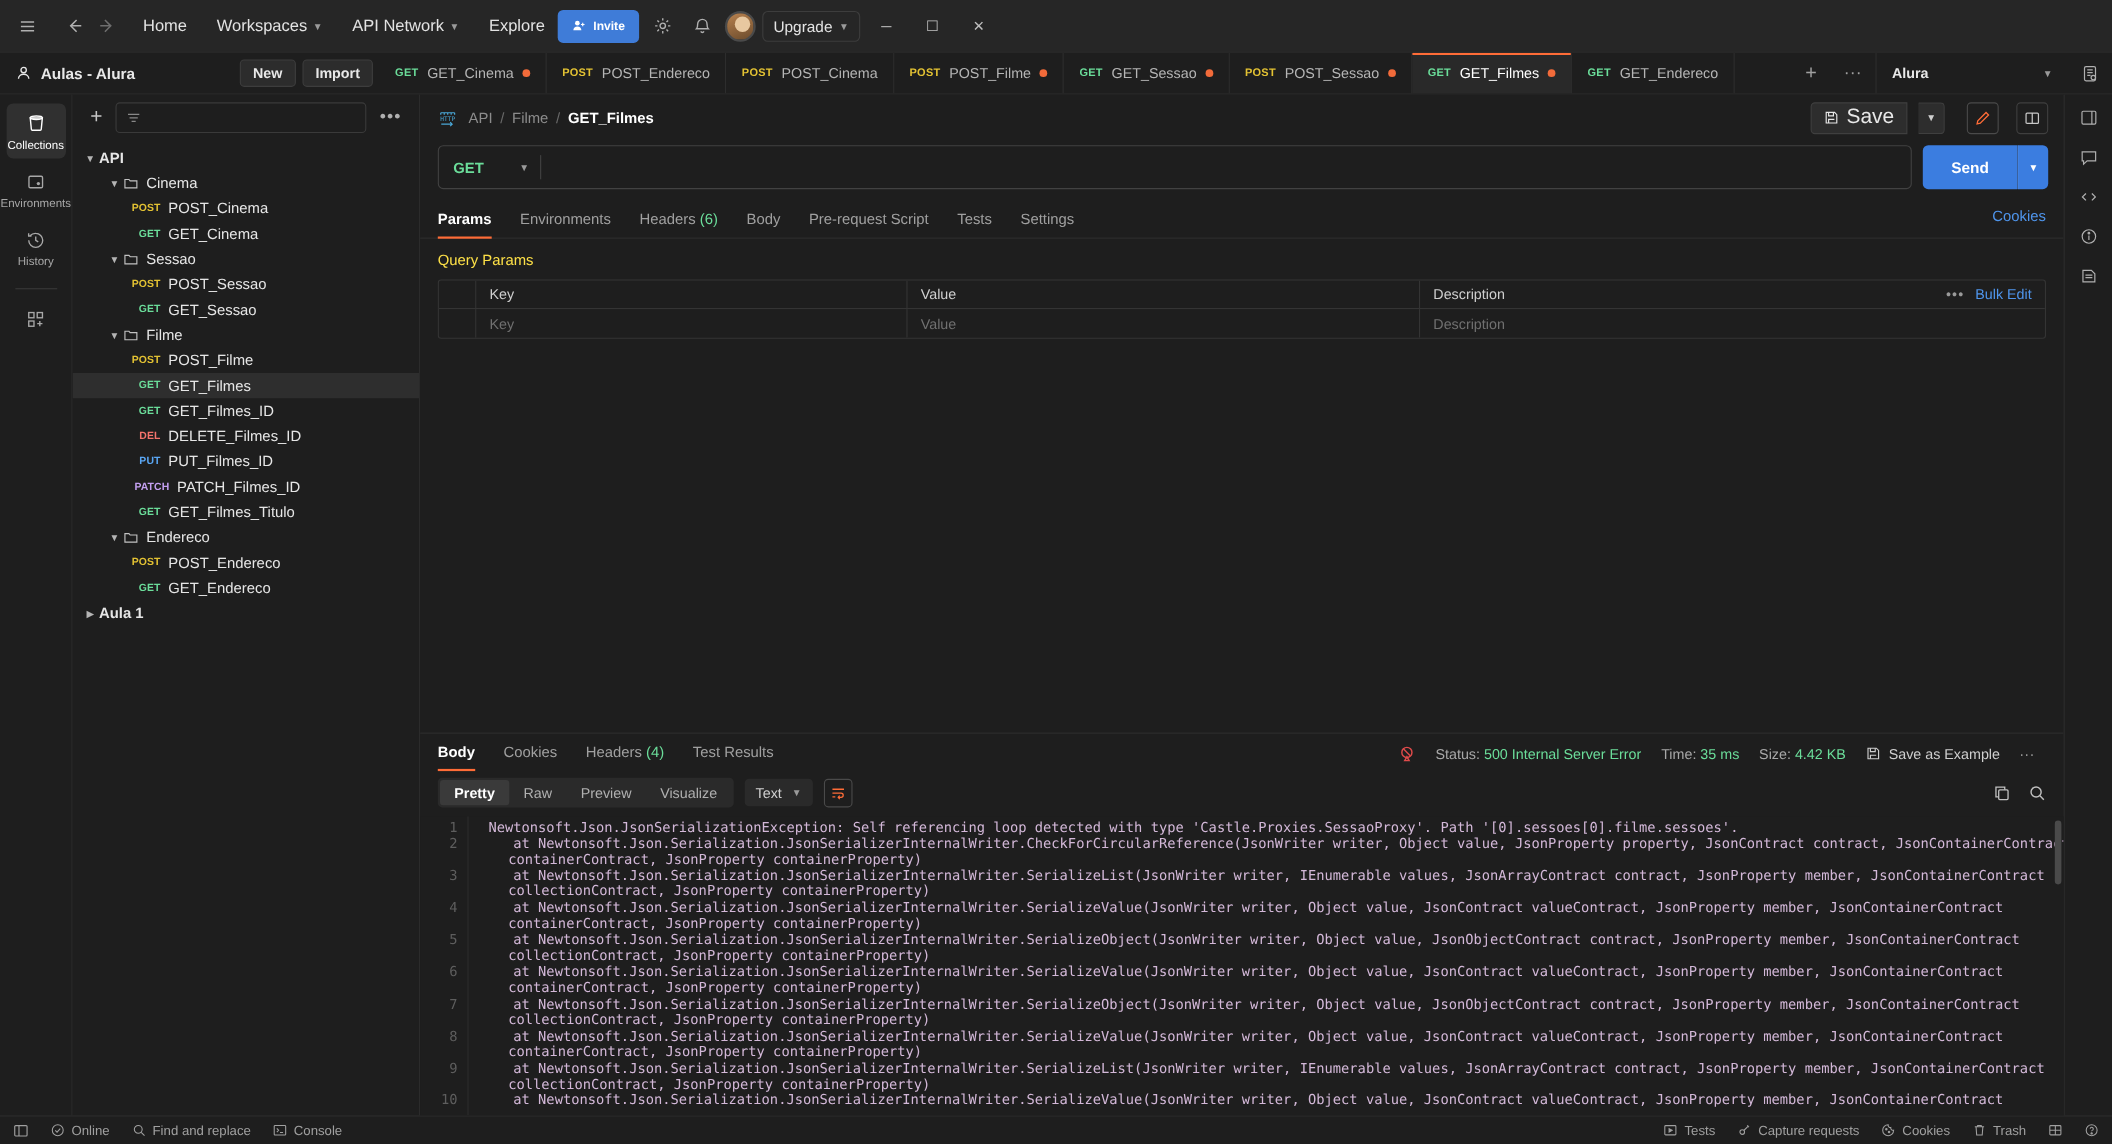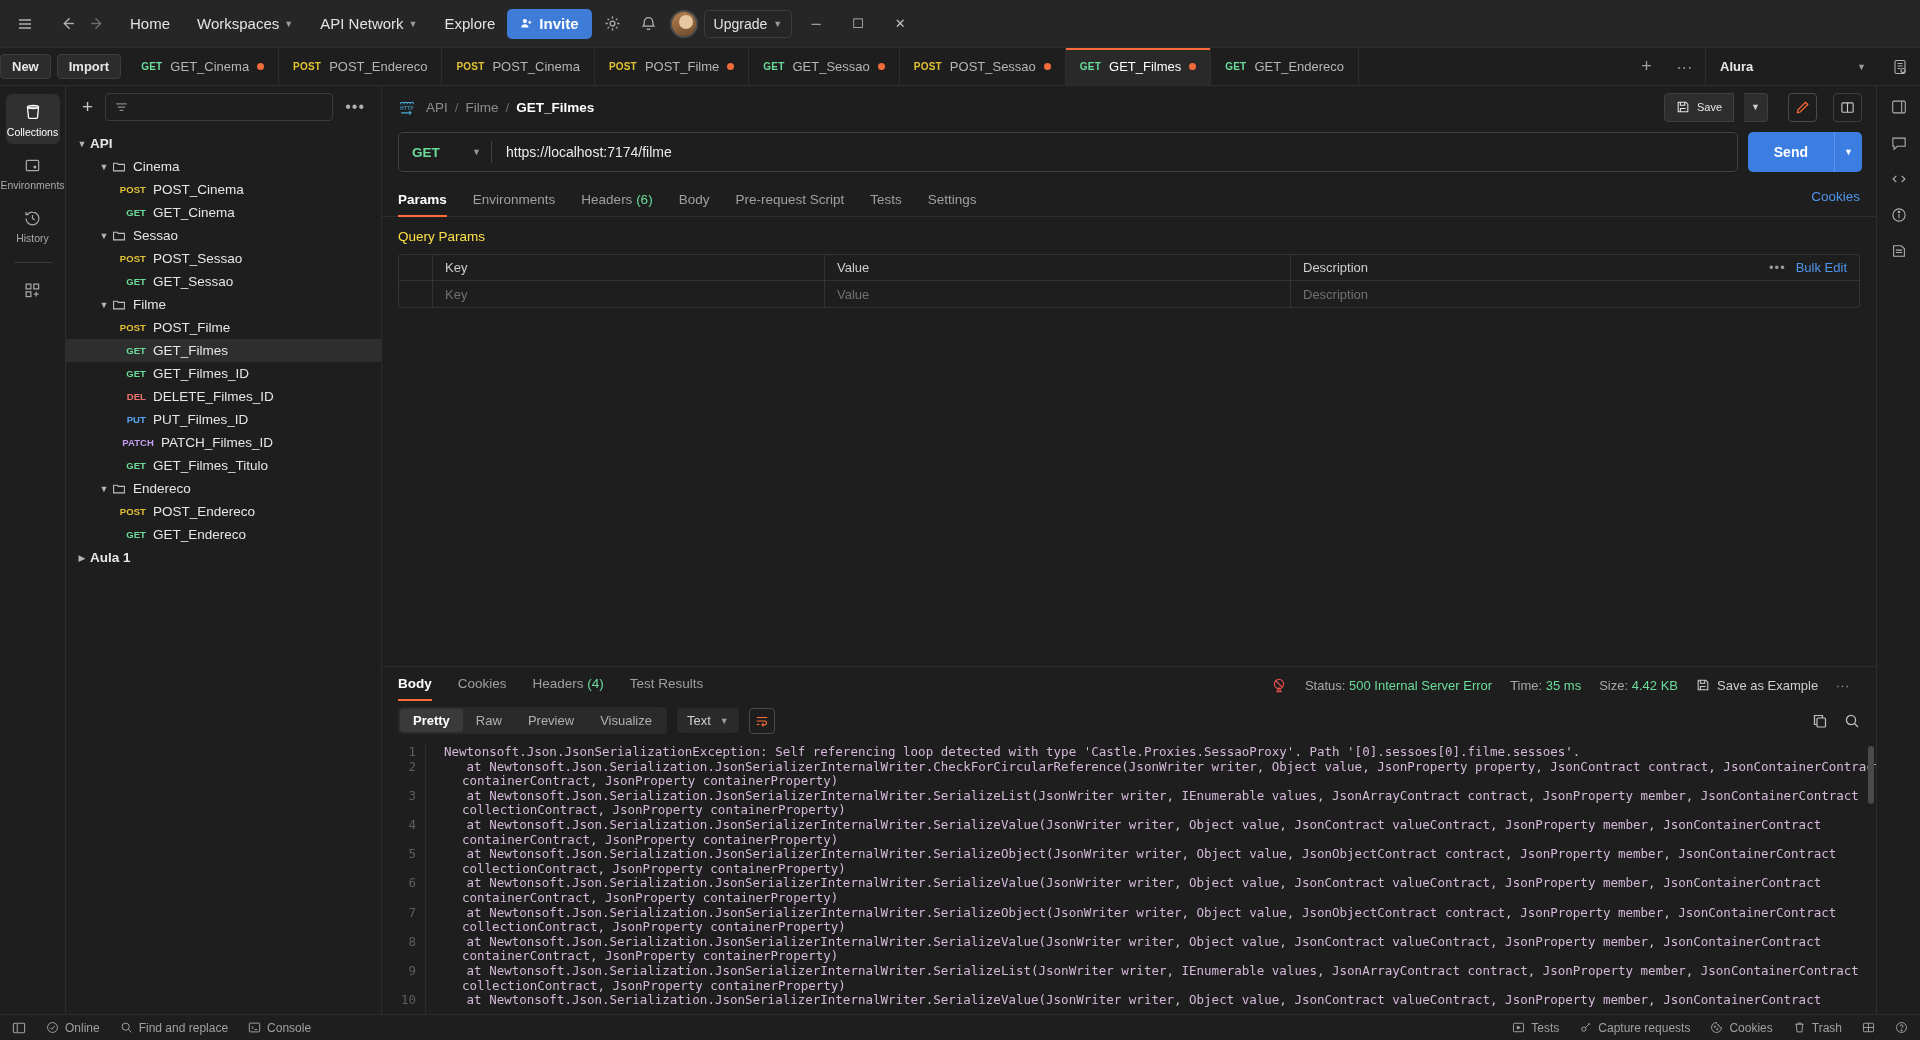--- a/index.html
+++ b/index.html
@@ -32,21 +32,21 @@
   }
   .caret { font-size: 9px; color: #9a9a9a; display:inline-block; }
   .search-wrap { flex: 1; display: flex; justify-content: center; }
   .searchbox {
     width: 345px; height: 32px; background: #212121; border: 1px solid #3a3a3a;
     border-radius: 5px; display: flex; align-items: center; gap: 8px;
     padding: 0 12px; color: #8f8f8f; font-size: 14px; cursor: text;
   }
   .tb-right { display: flex; align-items: center; gap: 6px; }
   .invite-btn {
-    background: #3f7cd8; color: #fff; font-size: 15px; font-weight: bold;
+    background: #3f7cd8; color: #fff; font-size: 11px; font-weight: bold;
     height: 30px; padding: 0 13px; border-radius: 5px; display: flex;
     align-items: center; gap: 6px; cursor: pointer; border: none;
   }
   .avatar {
     width: 28px; height: 28px; border-radius: 50%;
     background: linear-gradient(160deg,#b9824f,#6b4b2c);
     border: 2px solid #4a4a4a; cursor: pointer; position: relative; overflow:hidden;
   }
   .avatar::after{
     content:""; position:absolute; width:14px; height:14px; border-radius:50%;
@@ -159,21 +159,21 @@
     flex-shrink: 0;
   }
   .crumb { display: flex; align-items: center; gap: 7px; font-size: 13.5px; }
   .crumb .c-dim { color: #8c8c8c; cursor: pointer; }
   .crumb .c-sep { color: #6a6a6a; }
   .crumb .c-cur { color: #ffffff; font-weight: bold; }
   .spacer { flex: 1; }
   .save-btn {
     display: flex; align-items: center; gap: 7px; background: #2d2d2d;
     border: 1px solid #3f3f3f; border-radius: 4px 0 0 4px; height: 29px;
-    padding: 0 11px; font-size: 11px; color: #e8e8e8; cursor: pointer; font-weight:500;
+    padding: 0 11px; font-size: 19px; color: #e8e8e8; cursor: pointer; font-weight:500;
   }
   .save-caret {
     background: #2d2d2d; border: 1px solid #3f3f3f; border-left: none;
     border-radius: 0 4px 4px 0; height: 29px; width: 24px; display: flex;
     align-items: center; justify-content: center; color: #cfcfcf; cursor: pointer; font-size:9px;
   }
   .icon-sq {
     width: 29px; height: 29px; border: 1px solid #3f3f3f; border-radius: 4px;
     display: flex; align-items: center; justify-content: center; cursor: pointer; color:#c8c8c8;
   }
@@ -373,20 +373,29 @@
       <div class="winbtn">
           <span>☐</span>
         </div>
       <div class="winbtn close">
           <span>✕</span>
         </div>
     </div>
   </div>
 
   <div class="tabbar">
+    <div class="ws-name">
+      <span>
+        <svg width="15" height="15" viewBox="0 0 16 16" fill="none" stroke="currentColor" stroke-width="1.3">
+            <circle cx="8" cy="5" r="2.6"></circle>
+            <path d="M3 13.5c0-2.6 2.2-4.4 5-4.4s5 1.8 5 4.4"></path>
+          </svg>
+      </span>
+      <span>Aulas - Alura</span>
+    </div>
     <div class="tb-btn">New</div>
     <div class="tb-btn">Import</div>
     <div class="tabs" id="tabs-host">
         <div class="tab">
           <span class="meth m-get">GET</span>
           <span class="tname">GET_Cinema</span>
           <span class="dot"></span>
         </div>
         <div class="tab">
           <span class="meth m-post">POST</span>
@@ -633,21 +642,20 @@
         </div>
       </div>
 
       <div class="url-row">
         <div class="url-box">
           <div class="method-sel">
             <span>GET</span>
             <span class="caret">▼</span>
           </div>
           <div class="url-div"></div>
-          <input class="url-input" value="https://localhost:7174/filme" style="">
         </div>
         <div class="send-grp">
           <button class="send-btn">Send</button>
           <div class="send-caret">▼</div>
         </div>
       </div>
 
       <div class="req-tabs" id="req-tabs-host">
           <div class="rt active"><span>Params</span></div>
           <div class="rt"><span>Environments</span></div>

